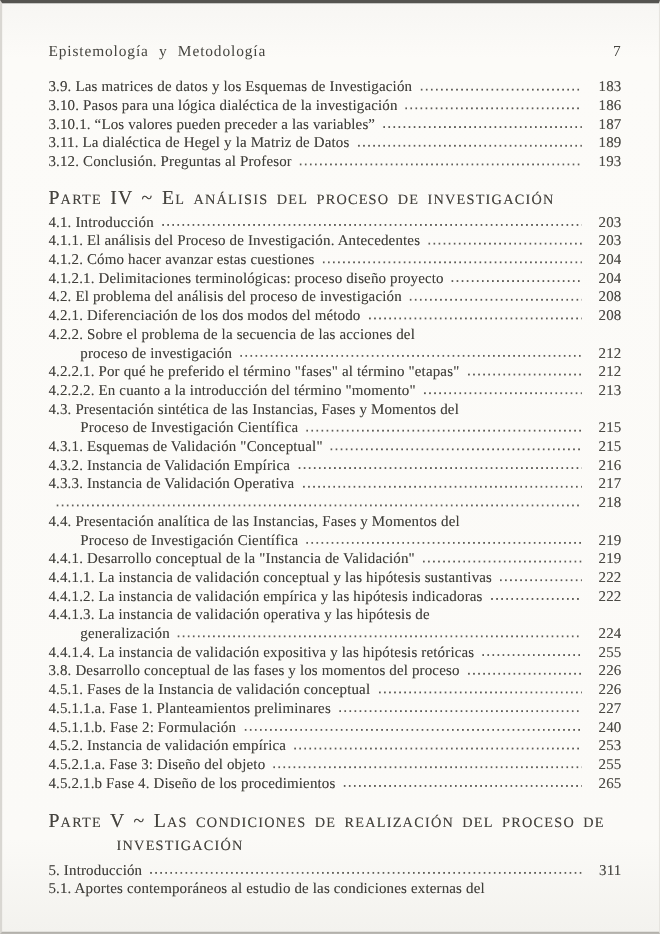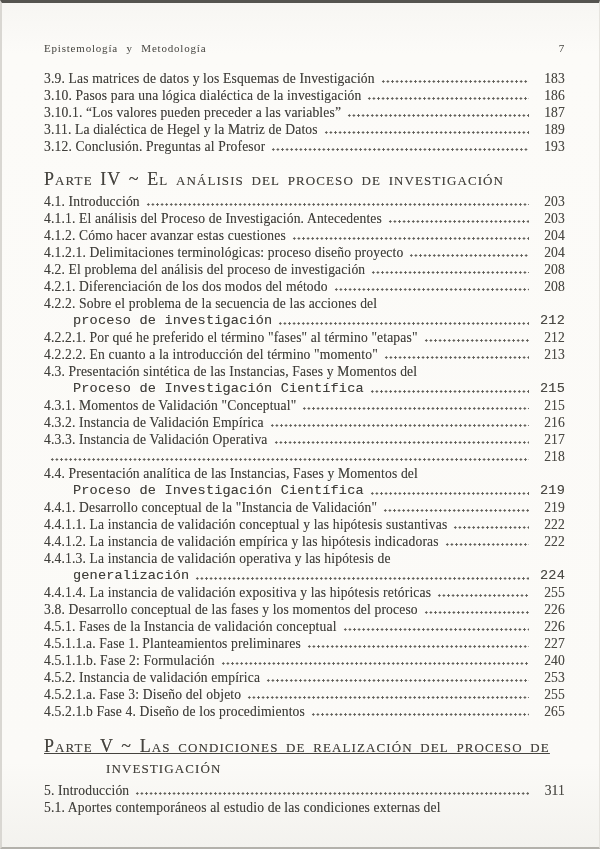--- a/index.html
+++ b/index.html
@@ -19,21 +19,21 @@
     border-right: 1px solid #e6e4df;
     padding: 36px 34px 0 42px;
     font-family: "Liberation Serif", "DejaVu Serif", serif;
     color: #403f3b;
     overflow: hidden;
   }
   .header {
     display: flex;
     justify-content: space-between;
     align-items: center;
-    font-size: 11px;
+    font-size: 14px;
     letter-spacing: 0.8px;
     word-spacing: 5px;
     color: #45443f;
     margin-bottom: 13px;
     line-height: 18px;
   }
   .row {
     display: flex;
     align-items: flex-start;
     font-size: 13.6px;
@@ -41,21 +41,20 @@
     letter-spacing: 0.15px;
     white-space: nowrap;
     text-shadow: 0 0 0.5px rgba(70,68,62,0.45);
   }
   .row .t {
     flex: 0 1 auto;
     overflow: hidden;
   }
   .row.cont {
     padding-left: 29px;
-    font-family: Liberation Mono, monospace;
   }
   .leader {
     flex: 1 1 auto;
     min-width: 10px;
     align-self: stretch;
     margin: 0 6px 0 6px;
     background-image: radial-gradient(circle, #5d5b55 0.9px, rgba(0,0,0,0) 1.2px);
     background-size: 4.6px 4.6px;
     background-repeat: repeat-x;
     background-position: left bottom 3px;
@@ -77,21 +76,20 @@
     margin: 14px 0 3px 0;
     text-shadow: 0 0 0.5px rgba(70,68,62,0.5);
   }
   .part-heading.cont-line {
     margin: 0 0 4px 0;
     padding-left: 62px;
   }
   .part-heading.part-v {
     margin-top: 16px;
     margin-bottom: 0;
-    text-decoration: underline;
   }
 </style>
 </head>
 <body>
 
 <div class="page">
   <div class="header">
     <span>Epistemología y Metodología</span>
     <span>7</span>
   </div>
@@ -172,21 +170,21 @@
       </div>
       <div class="row">
         <span class="t">4.3. Presentación sintética de las Instancias, Fases y Momentos del</span>
       </div>
       <div class="row cont">
         <span class="t">Proceso de Investigación Científica</span>
         <span class="leader"></span>
         <span class="pg">215</span>
       </div>
       <div class="row">
-        <span class="t">4.3.1. Momentos de Validación "Conceptual"</span>
+        <span class="t">4.3.1. Esquemas de Validación "Conceptual"</span>
         <span class="leader"></span>
         <span class="pg">215</span>
       </div>
       <div class="row">
         <span class="t">4.3.2. Instancia de Validación Empírica</span>
         <span class="leader"></span>
         <span class="pg">216</span>
       </div>
       <div class="row">
         <span class="t">4.3.3. Instancia de Validación Operativa</span>

